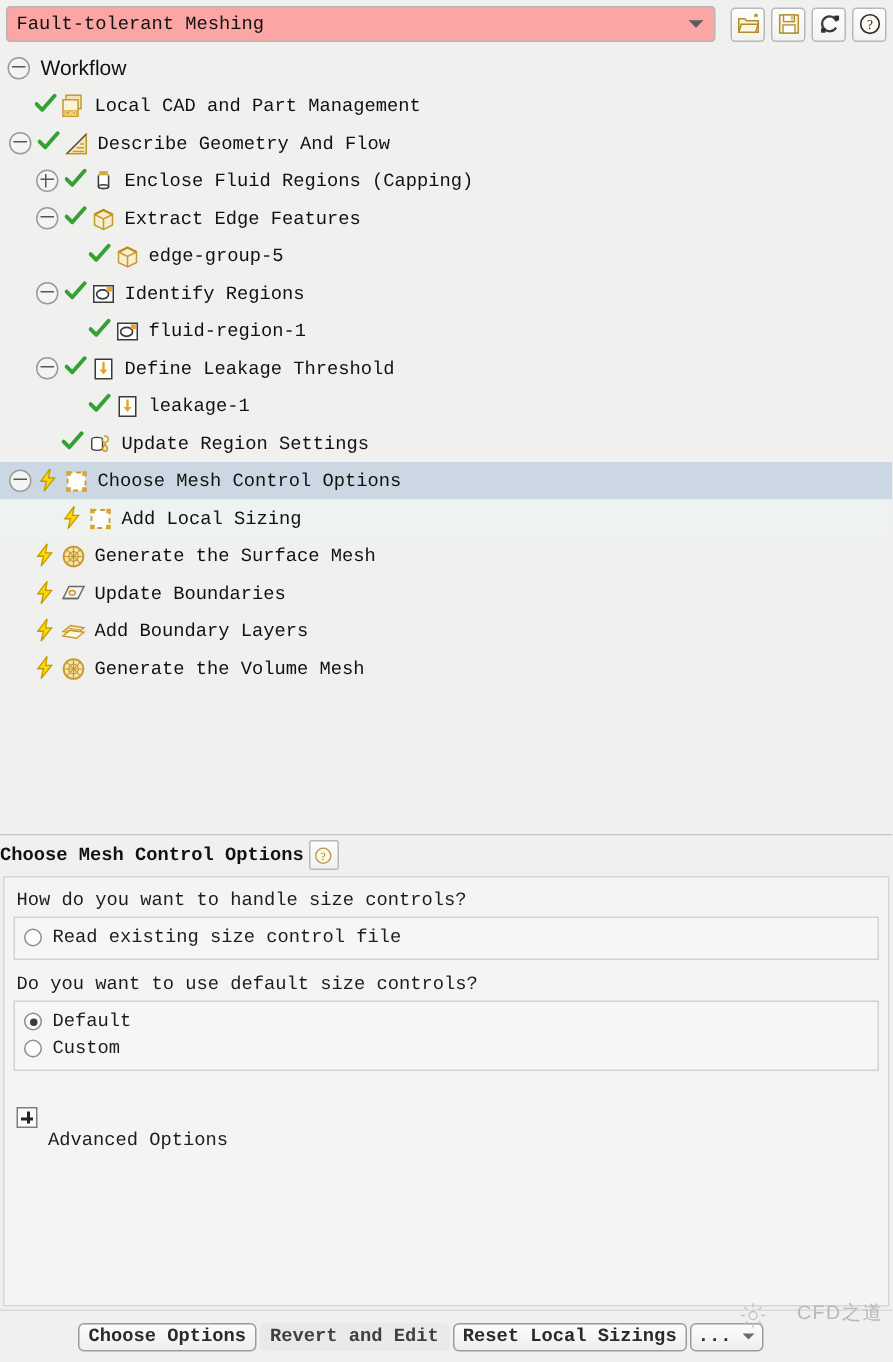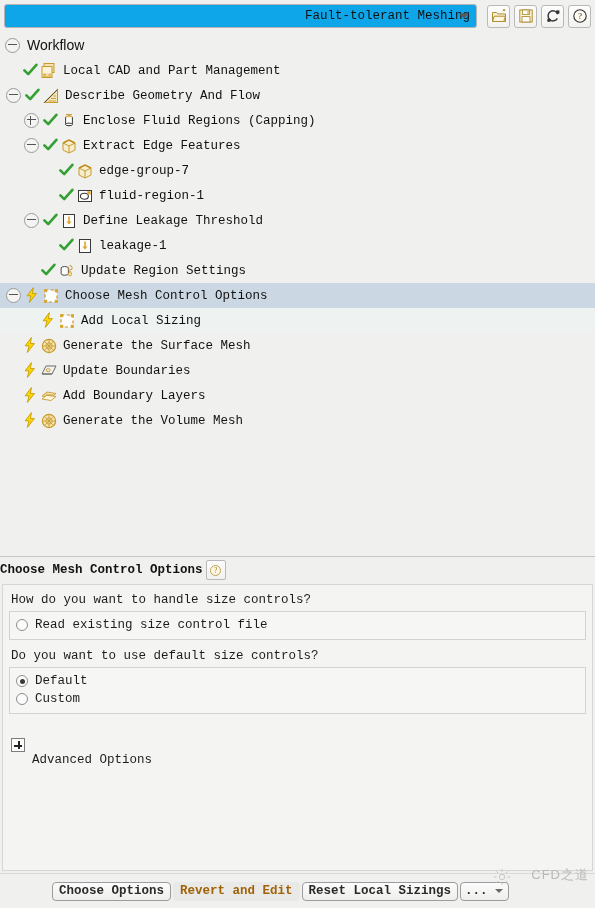--- a/index.html
+++ b/index.html
@@ -17,29 +17,28 @@
   .topbar{
     height:32px;
     display:flex;align-items:center;
     padding:0 4px;
     background:#f0f0ee;
     box-sizing:border-box;
   }
   .wf-select{
     flex:1 1 auto;
     height:24px;
-    background:#0ea5e9;
+    background:#fca5a5;
     border:1px solid #b4b4b4;
     border-radius:3px;
     display:flex;align-items:center;
     padding:0 6px;
     box-sizing:border-box;
     position:relative;
     margin-right:6px;
-    justify-content:flex-end;
   }
   .wf-select .label{
     font-family:"Liberation Mono","DejaVu Sans Mono",monospace;
     font-size:12.5px;color:#111;
     letter-spacing:0px;
   }
   .wf-select .caret{
     position:absolute;right:7px;top:50%;transform:translateY(-50%);
     width:0;height:0;
     border-left:5px solid transparent;
@@ -204,21 +203,21 @@
     font-size:12.5px;font-weight:bold;color:#2a2a2a;
     display:flex;align-items:center;justify-content:center;
     padding:0 6px;
     margin-right:2px;
     box-sizing:border-box;
     white-space:nowrap;
   }
   .btn.flat{
     border:1px solid transparent;
     background:#e9e9e7;
-    color:#a16207;
+    color:#404040;
   }
   .btn.dots{
     padding:0 4px;
     position:relative;
     padding-right:20px;
   }
   .btn.dots .dcaret{
     position:absolute;right:5px;top:50%;transform:translateY(-50%);
     width:0;height:0;border-left:4px solid transparent;border-right:4px solid transparent;
     border-top:4px solid #6a6a6a;
@@ -354,21 +353,36 @@
         <span class="chk"><svg width="15" height="14" viewBox="0 0 15 14">
             <path d="M1.4 7.4 L5.2 11.2 L13.4 1.8" fill="none" stroke="#35a135" stroke-width="2.6" stroke-linecap="round" stroke-linejoin="round"></path>
           </svg></span>
         <span class="nodeicon">
           <svg width="18" height="18" viewBox="0 0 18 18">
             <path d="M3 6 L9 3 L15 6 L15 13 L9 16 L3 13 Z" fill="#f7edcf" stroke="#c79a2e" stroke-width="1"></path>
             <path d="M3 6 L9 9 L15 6 M9 9 L9 16" stroke="#c79a2e" stroke-width="1" fill="none"></path>
             <path d="M3 6 L9 3 L15 6" stroke="#c08c1e" stroke-width="1.4" fill="none"></path>
           </svg>
         </span>
-        <span class="nodelabel">edge-group-7</span>
+        <span class="nodelabel">edge-group-5</span>
+      </div>
+      <div class="row">
+        <span style="flex: 0 0 auto; width: 24px;"></span>
+        <span class="exp"></span>
+        <span class="chk"><svg width="15" height="14" viewBox="0 0 15 14">
+            <path d="M1.4 7.4 L5.2 11.2 L13.4 1.8" fill="none" stroke="#35a135" stroke-width="2.6" stroke-linecap="round" stroke-linejoin="round"></path>
+          </svg></span>
+        <span class="nodeicon">
+          <svg width="18" height="18" viewBox="0 0 18 18">
+            <rect x="2.5" y="3.5" width="13" height="11" fill="#fdfdfd" stroke="#3a3a3a" stroke-width="1"></rect>
+            <ellipse cx="8.4" cy="9.2" rx="4" ry="3" fill="none" stroke="#3a3a3a" stroke-width="1.1"></ellipse>
+            <rect x="11.2" y="4.2" width="3.4" height="3.2" fill="#e8a52a"></rect>
+          </svg>
+        </span>
+        <span class="nodelabel">Identify Regions</span>
       </div>
       <div class="row">
         <span style="flex: 0 0 auto; width: 42px;"></span>
         <span class="exp none"></span>
         <span class="chk"><svg width="15" height="14" viewBox="0 0 15 14">
             <path d="M1.4 7.4 L5.2 11.2 L13.4 1.8" fill="none" stroke="#35a135" stroke-width="2.6" stroke-linecap="round" stroke-linejoin="round"></path>
           </svg></span>
         <span class="nodeicon">
           <svg width="18" height="18" viewBox="0 0 18 18">
             <rect x="2.5" y="3.5" width="13" height="11" fill="#fdfdfd" stroke="#3a3a3a" stroke-width="1"></rect>

